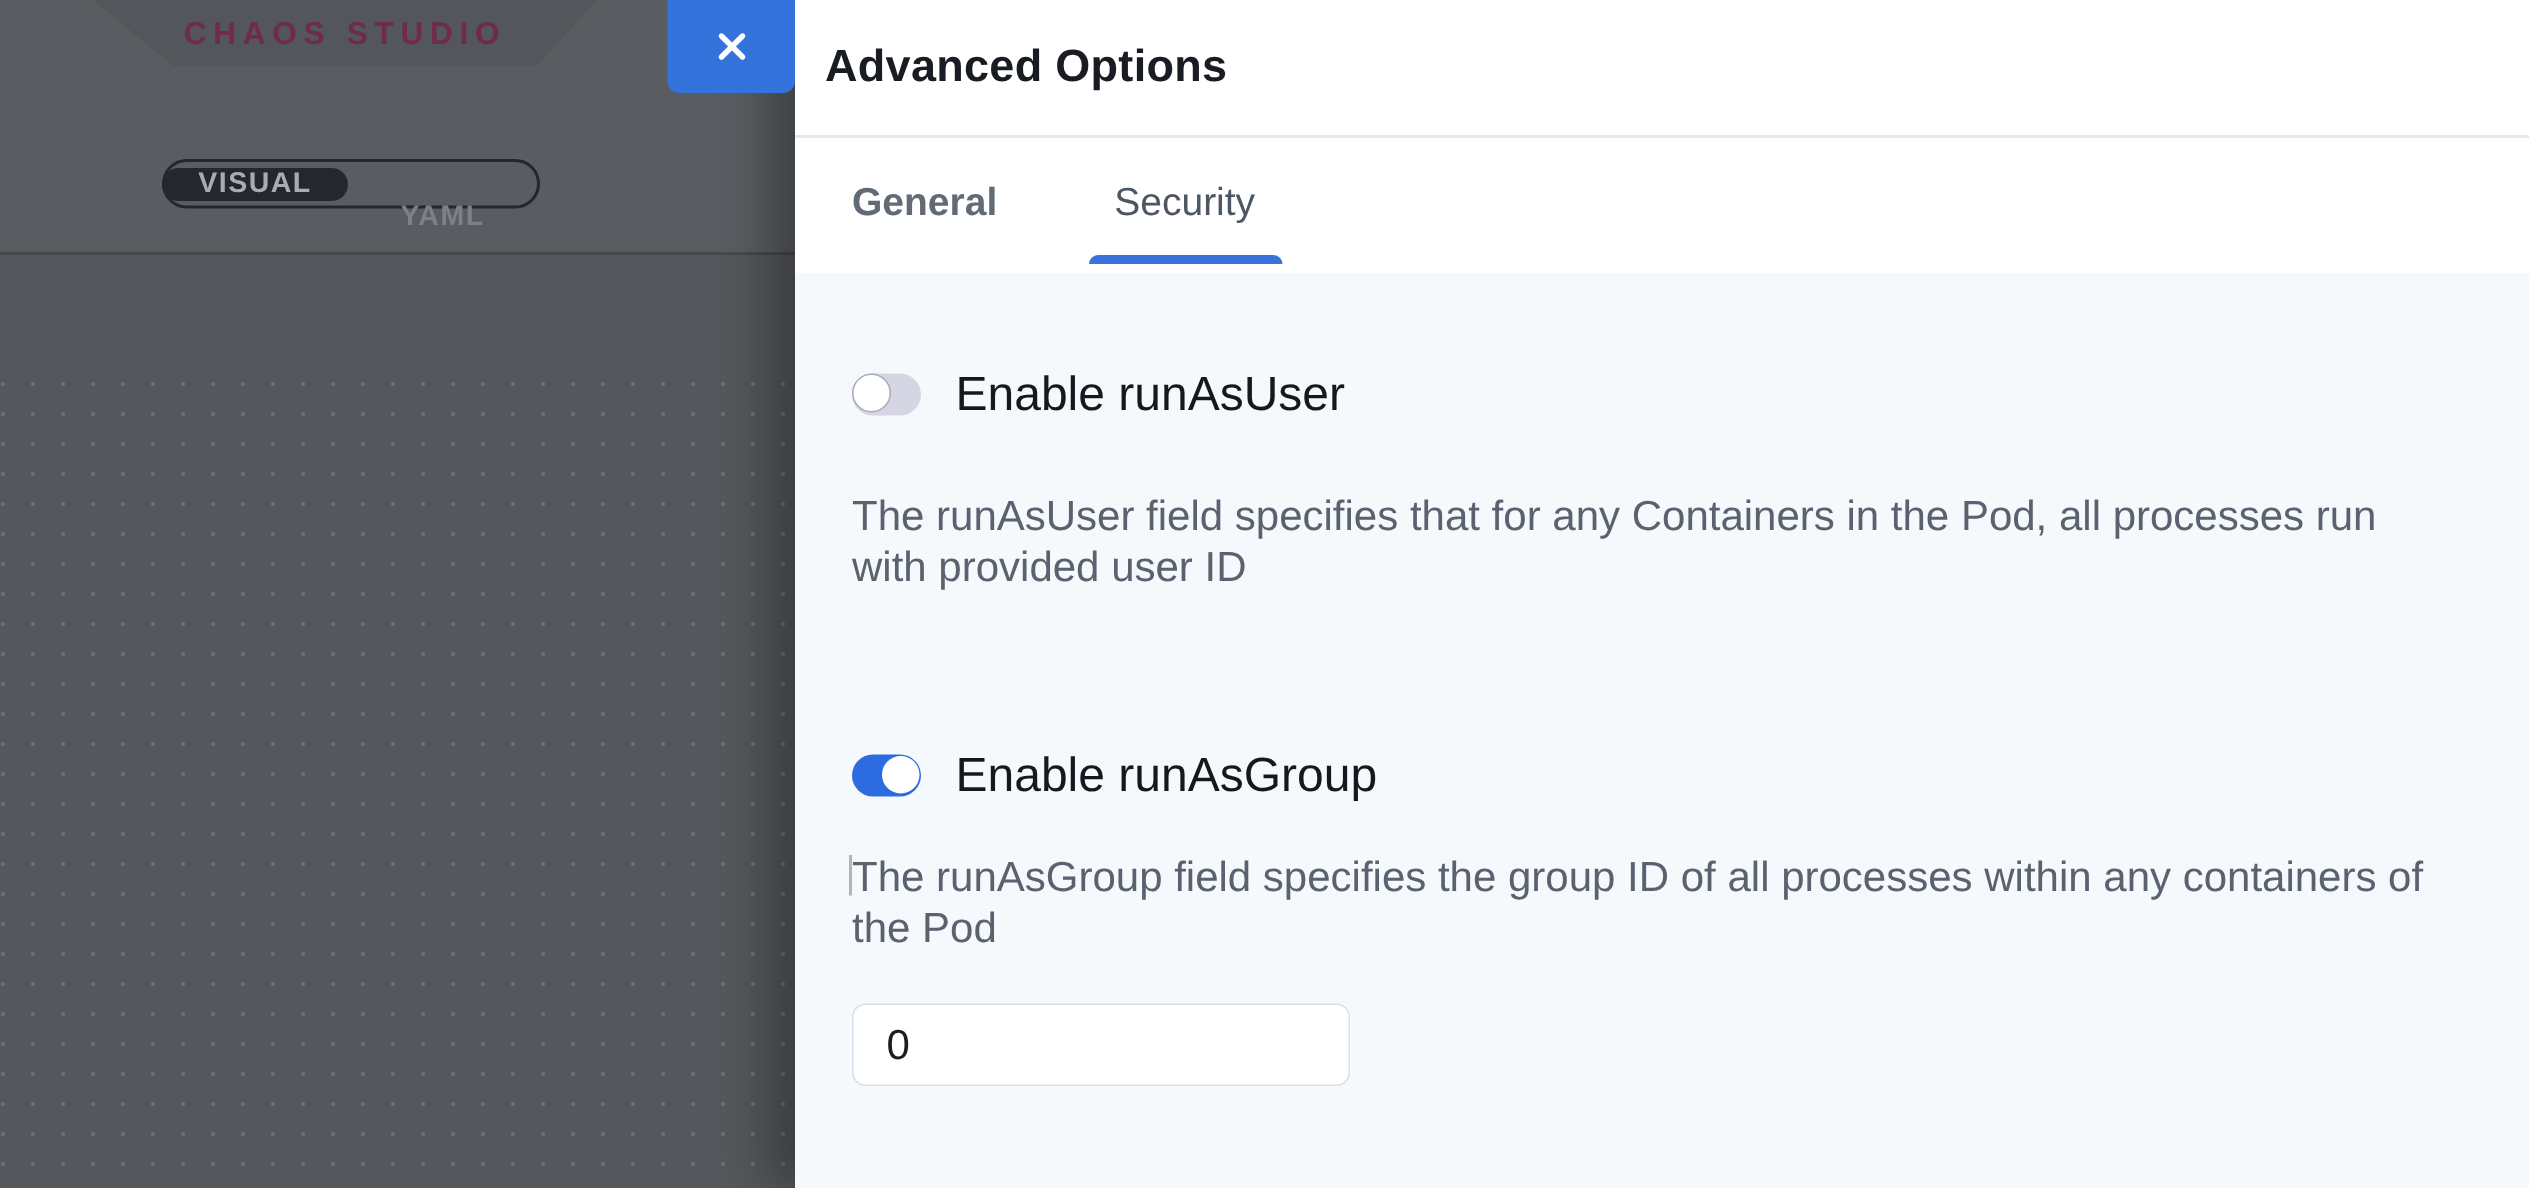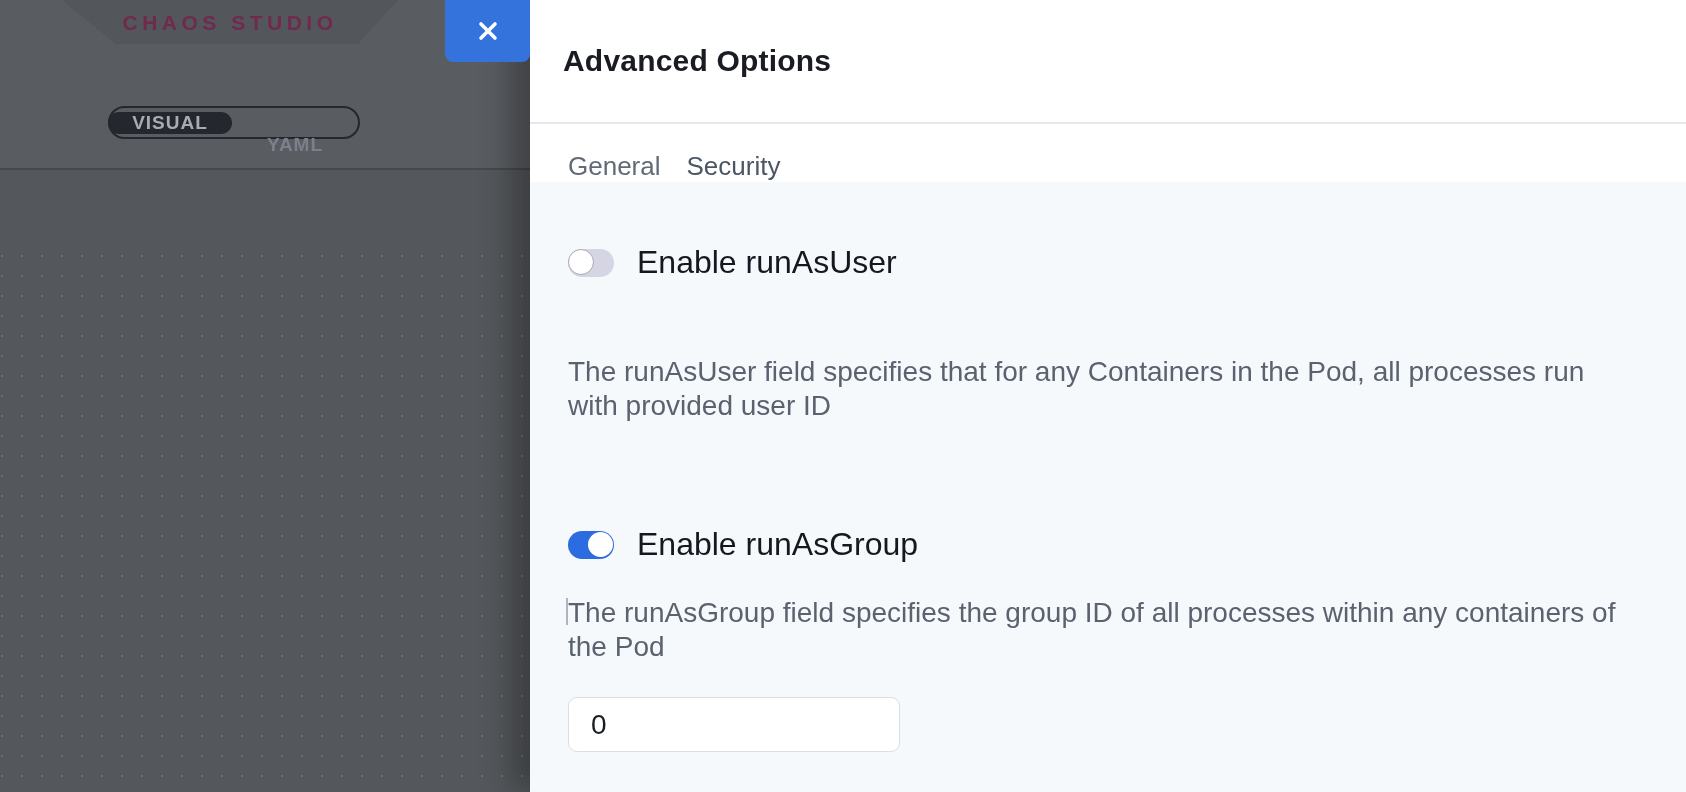--- a/index.html
+++ b/index.html
@@ -58,32 +58,32 @@
     cursor:pointer; z-index:20;
   }
 
   
   .panel {
     position:absolute; left:530px; top:0; width:1156px; height:792px;
     background:#ffffff; z-index:10;
     box-shadow:-18px 0 30px rgba(0,0,0,0.30);
   }
   .panel-header {
-    height:124px; display:flex; align-items:center;
-    padding-left:33px; border-bottom:2px solid #e4e8ec; background:#fff;
+    height:92px; display:flex; align-items:center;
+    padding-left:20px; border-bottom:2px solid #e4e8ec; background:#fff;
   }
   .panel-title {
     font-size:30px; font-weight:600; color:#191c22; letter-spacing:0.2px;
   }
   .panel-tabs {
     height:84px; background:#fff; display:flex; align-items:center;
     padding-left:38px;
   }
   .tab { position:relative; height:100%; display:flex; align-items:center; cursor:pointer; }
-  .tab-general { margin-right:26px; }
+  .tab-general { margin-right:78px;font-weight:bold; }
   .tab-label { font-size:26px; color:#626a76; }
   .tab.active .tab-label { color:#4d5663; }
   .tab.active::after {
     content:""; position:absolute; left:-17px; right:-18px; bottom:0;
     height:6px; background:#3b73dc; border-radius:6px 6px 0 0;
   }
 
   .panel-content {
     position:absolute; left:0; top:182px; right:0; bottom:0;
     background:#f6f9fc; padding:62px 40px 0 38px;
@@ -103,21 +103,21 @@
   .toggle.on .knob {
     position:absolute; right:1px; top:1.5px; width:25px; height:25px;
     background:#ffffff; border-radius:50%;
   }
   .toggle-label { font-size:32px; color:#15181e; margin-left:23px; }
 
   .desc {
     font-size:28px; line-height:34px; color:#5a6270;
     max-width:1070px;
   }
-  .desc-1 { margin-top:74px; }
+  .desc-1 { margin-top:46px; }
   .row-2 { margin-top:103px; }
   .desc-2 { margin-top:33px; position:relative; }
   .text-cursor {
     position:absolute; left:-2px; top:2px; width:2px; height:27px;
     background:#b0b5bc;
   }
 
   .group-input {
     display:block; margin-top:33px; width:332px; height:55px;
     background:#ffffff; border:1.5px solid #d9dfe7; border-radius:9px;

